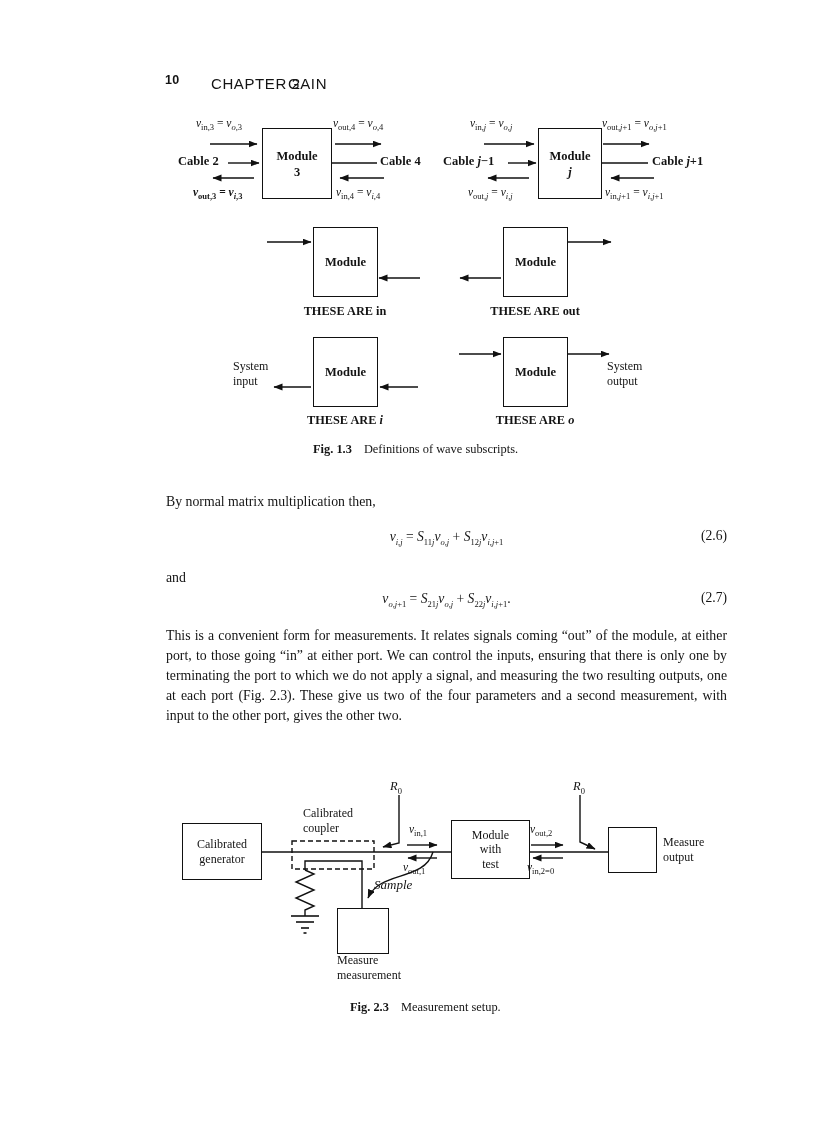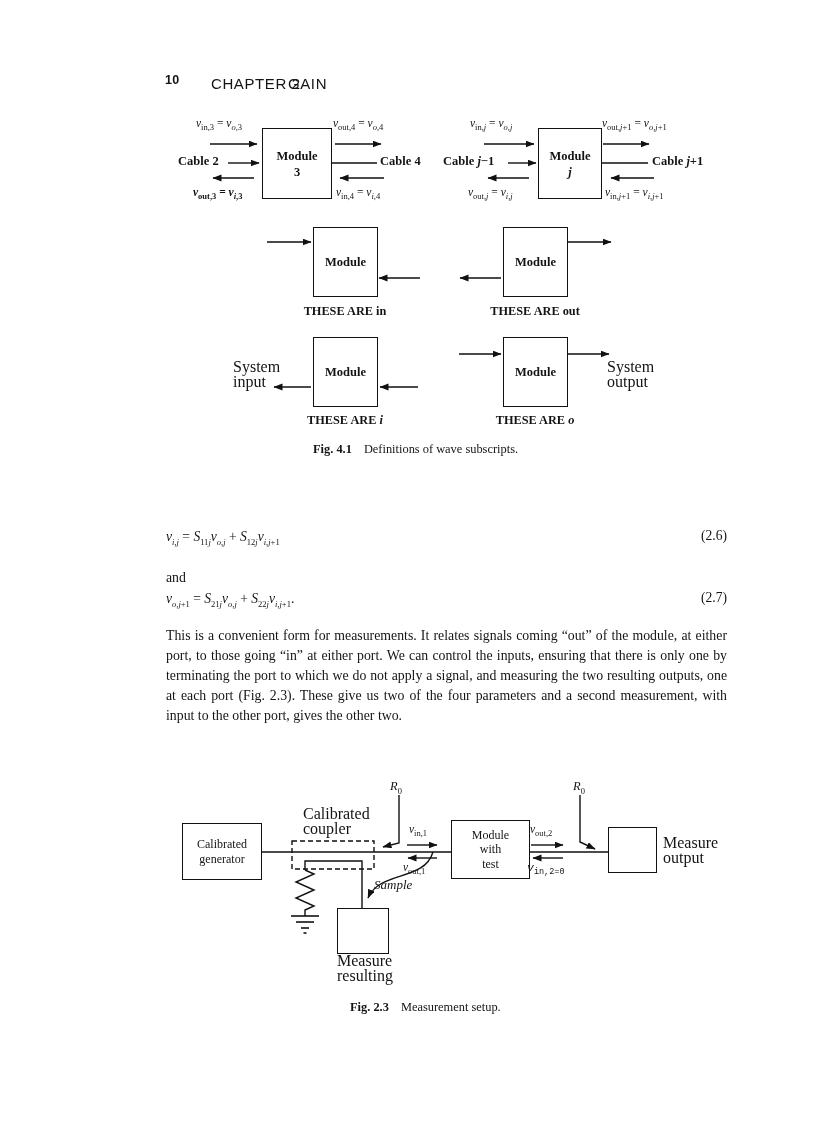--- a/index.html
+++ b/index.html
@@ -18,24 +18,24 @@
   .mbox .bl{font-weight:bold;font-size:12.5px;line-height:16px;}
   .mbox .nl{font-size:12px;line-height:14.5px;}
   .cable{font-weight:bold;}
   .cable .math, .cable{font-size:12.5px;}
   .thcap{font-weight:bold;}
   .thcap .math{font-size:12.3px;}
   .figcap{font-size:12.4px;}
   .figcap b{margin-right:12px;}
   .bodytext{font-size:13.8px;line-height:20px;}
   .para{width:561px;text-align:justify;}
-  .eqrow{position:absolute;left:166px;width:561px;}
+  .eqrow{position:absolute;left:166px;width:561px;text-align:center;}
   .eqrow .math{font-size:13.6px;}
   .eqnum{position:absolute;right:0;top:1px;font-size:13.6px;}
-  .small2{font-size:16px;line-height:15px;}
+  .small2{font-size:12px;line-height:15px;}
   .ctr{transform:translateX(-50%);}
   svg.linework{position:absolute;left:0;top:0;pointer-events:none;}
 </style>
 </head>
 <body>
 
 <div class="page">
 
   <svg class="linework" width="816" height="1123" viewBox="0 0 816 1123">
     <defs>
@@ -142,23 +142,24 @@
   <div class="mbox" style="left:503px;top:337px;width:63px;height:68px;">
     <span class="bl">Module</span>
   </div>
   <span class="abs small2" style="left:607px;top:359px;">
     <span style="display:block;">System</span>
     <span style="display:block;">output</span>
   </span>
   <span class="abs thcap ctr" style="left:535px;top:410px;"><span class="math"><span><span>THESE ARE </span></span><span><span class="it bd">o</span></span></span></span>
 
   <span class="abs figcap" style="left:313px;top:442px;">
-    <b>Fig. 4.1</b><span>Definitions of wave subscripts.</span>
-  </span>
-
+    <b>Fig. 1.3</b><span>Definitions of wave subscripts.</span>
+  </span>
+
+  <span class="abs bodytext" style="left:166px;top:492px;">By normal matrix multiplication then,</span>
 
   <div class="eqrow" style="top:527px;">
     <span class="math"><span><span class="it">v</span><sub><span class="it">i</span><span>,</span><span class="it">j</span></sub></span><span><span> = </span></span><span><span class="it">S</span><sub><span>11</span><span class="it">j</span></sub></span><span><span class="it">v</span><sub><span class="it">o</span><span>,</span><span class="it">j</span></sub></span><span><span> + </span></span><span><span class="it">S</span><sub><span>12</span><span class="it">j</span></sub></span><span><span class="it">v</span><sub><span class="it">i</span><span>,</span><span class="it">j</span><span>+1</span></sub></span></span>
     <span class="eqnum">(2.6)</span>
   </div>
 
   <span class="abs bodytext" style="left:166px;top:568px;">and</span>
 
   <div class="eqrow" style="top:589px;">
     <span class="math"><span><span class="it">v</span><sub><span class="it">o</span><span>,</span><span class="it">j</span><span>+1</span></sub></span><span><span> = </span></span><span><span class="it">S</span><sub><span>21</span><span class="it">j</span></sub></span><span><span class="it">v</span><sub><span class="it">o</span><span>,</span><span class="it">j</span></sub></span><span><span> + </span></span><span><span class="it">S</span><sub><span>22</span><span class="it">j</span></sub></span><span><span class="it">v</span><sub><span class="it">i</span><span>,</span><span class="it">j</span><span>+1</span></sub></span><span><span>.</span></span></span>
@@ -176,30 +177,30 @@
     <span style="display:block;">coupler</span>
   </span>
   <span class="abs math" style="left:390px;top:779px;font-size:12.5px;"><span><span class="it">R</span><sub><span>0</span></sub></span></span>
   <span class="abs math" style="left:409px;top:823px;"><span><span class="it">v</span><sub><span>in</span><span>,1</span></sub></span></span>
   <span class="abs math" style="left:403px;top:861px;"><span><span class="it">v</span><sub><span>out</span><span>,1</span></sub></span></span>
   <span class="abs math" style="left:374px;top:877px;font-size:13px;"><span><span class="it">Sample</span></span></span>
 
   <div class="mbox" style="left:337px;top:908px;width:50px;height:44px;border-width:1.5px;"></div>
   <span class="abs small2" style="left:337px;top:953px;">
     <span style="display:block;">Measure</span>
-    <span style="display:block;">resulting</span>
+    <span style="display:block;">measurement</span>
   </span>
 
   <div class="mbox" style="left:451px;top:820px;width:77px;height:57px;border-width:1.5px;">
     <span class="nl">Module</span>
     <span class="nl">with</span>
     <span class="nl">test</span>
   </div>
   <span class="abs math" style="left:530px;top:823px;"><span><span class="it">v</span><sub><span>out</span><span>,2</span></sub></span></span>
-  <span class="abs math" style="left:527px;top:861px;font-family:Liberation Mono, monospace;"><span><span class="it">v</span><sub><span>in</span><span>,2=0</span></sub></span></span>
+  <span class="abs math" style="left:527px;top:861px;"><span><span class="it">v</span><sub><span>in</span><span>,2=0</span></sub></span></span>
   <span class="abs math" style="left:573px;top:779px;font-size:12.5px;"><span><span class="it">R</span><sub><span>0</span></sub></span></span>
 
   <div class="mbox" style="left:608px;top:827px;width:47px;height:44px;border-width:1.5px;"></div>
   <span class="abs small2" style="left:663px;top:835px;">
     <span style="display:block;">Measure</span>
     <span style="display:block;">output</span>
   </span>
 
   <span class="abs figcap" style="left:350px;top:1000px;">
     <b>Fig. 2.3</b><span>Measurement setup.</span>

